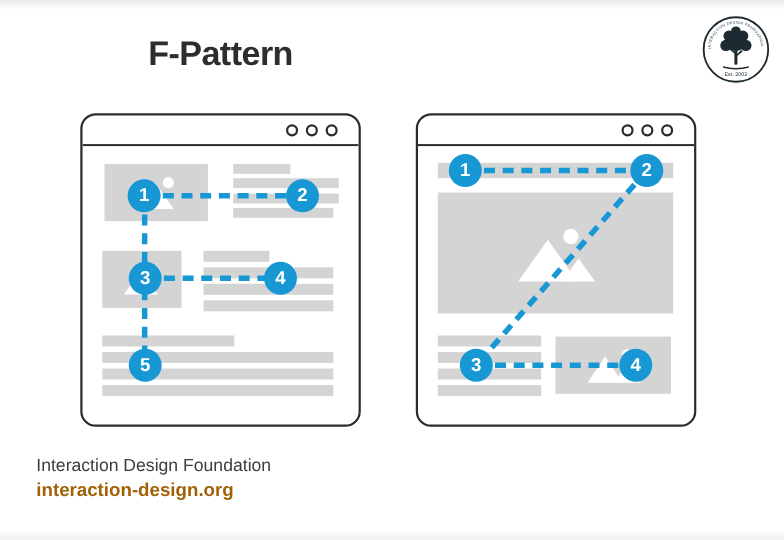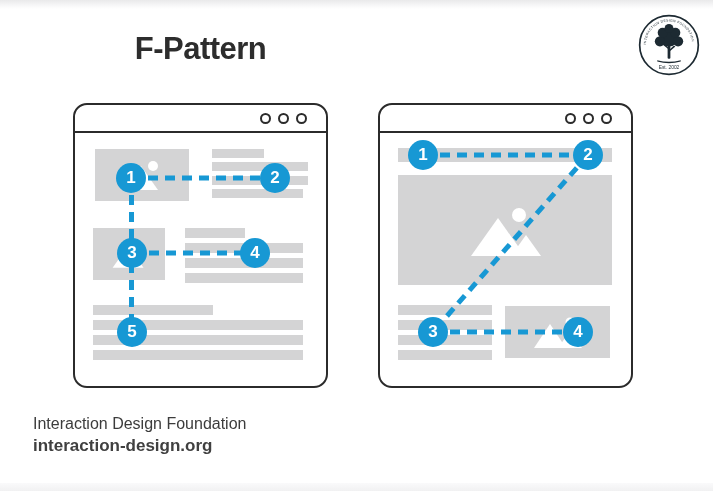--- a/index.html
+++ b/index.html
@@ -64,21 +64,21 @@
   #scanpath-overlay{position:absolute;left:0;top:0;z-index:5;pointer-events:none;}
 
   .step{
     position:absolute;width:30px;height:30px;border-radius:50%;background:#1798d4;
     color:#fff;font-weight:700;font-size:17px;display:flex;align-items:center;justify-content:center;
     z-index:6;
   }
 
   .footer{position:absolute;left:33px;top:414px;color:#3c3c3c;line-height:1.3;}
   .footer .org{font-size:16px;font-weight:400;}
-  .footer .url{font-size:17px;font-weight:700;color:#404040;}
+  .footer .url{font-size:17px;font-weight:700;color:#a16207;}
 </style>
 </head>
 <body>
 
 <div id="canvas">
   <div class="edge-top"></div>
 
   <div id="title-f" class="pattern-title">F-Pattern</div>
 
   <svg class="logo" viewBox="0 0 60 60">

